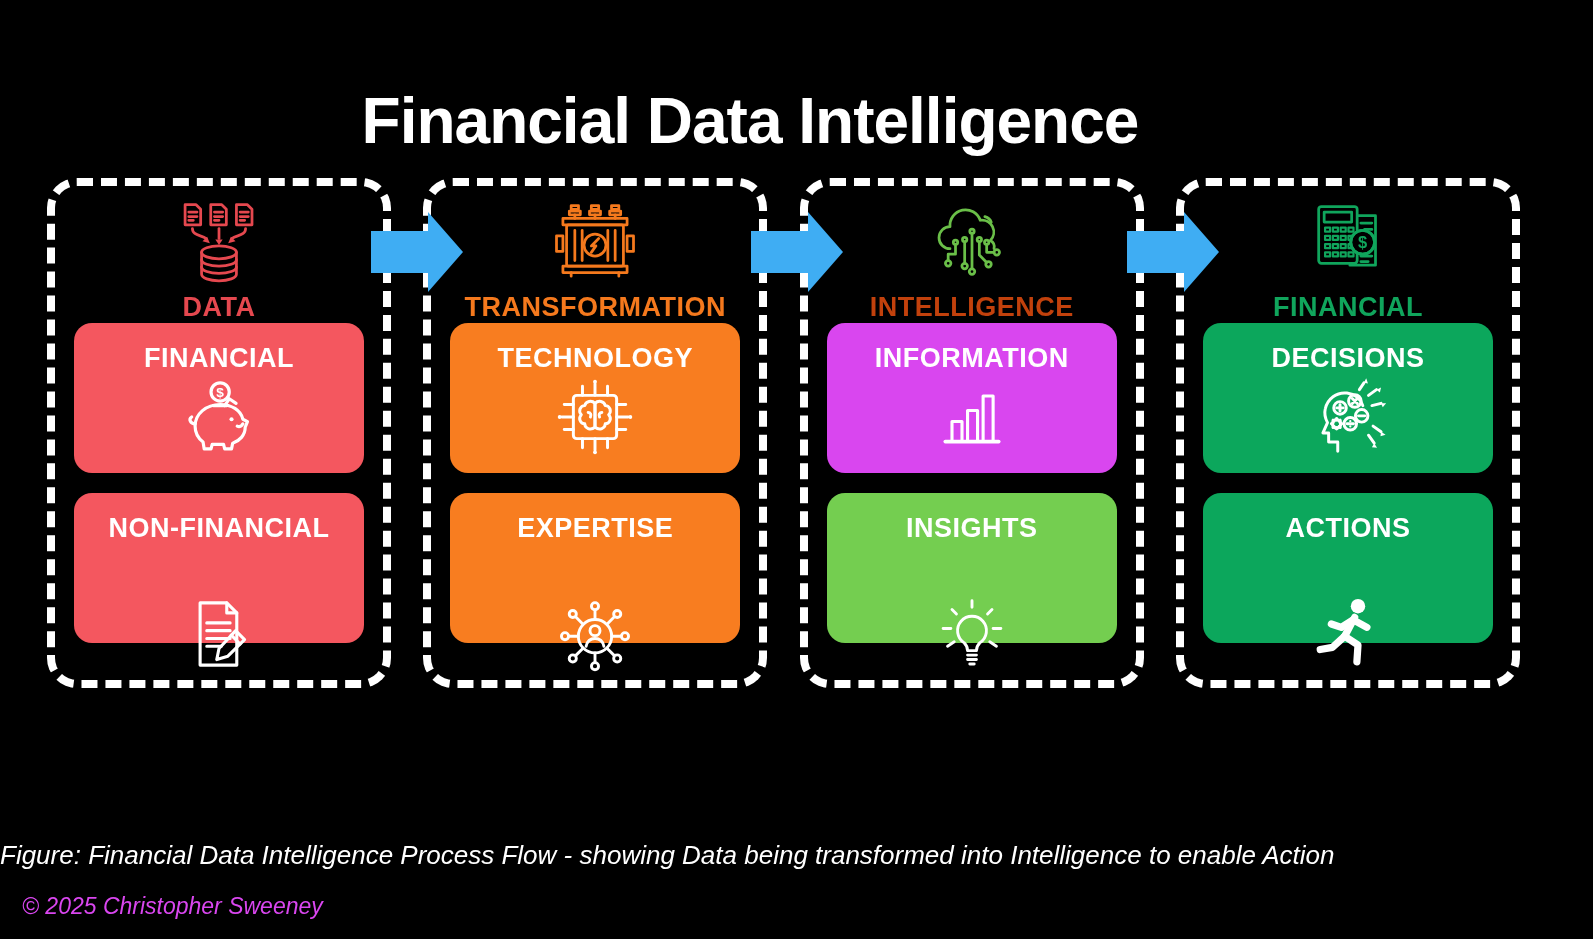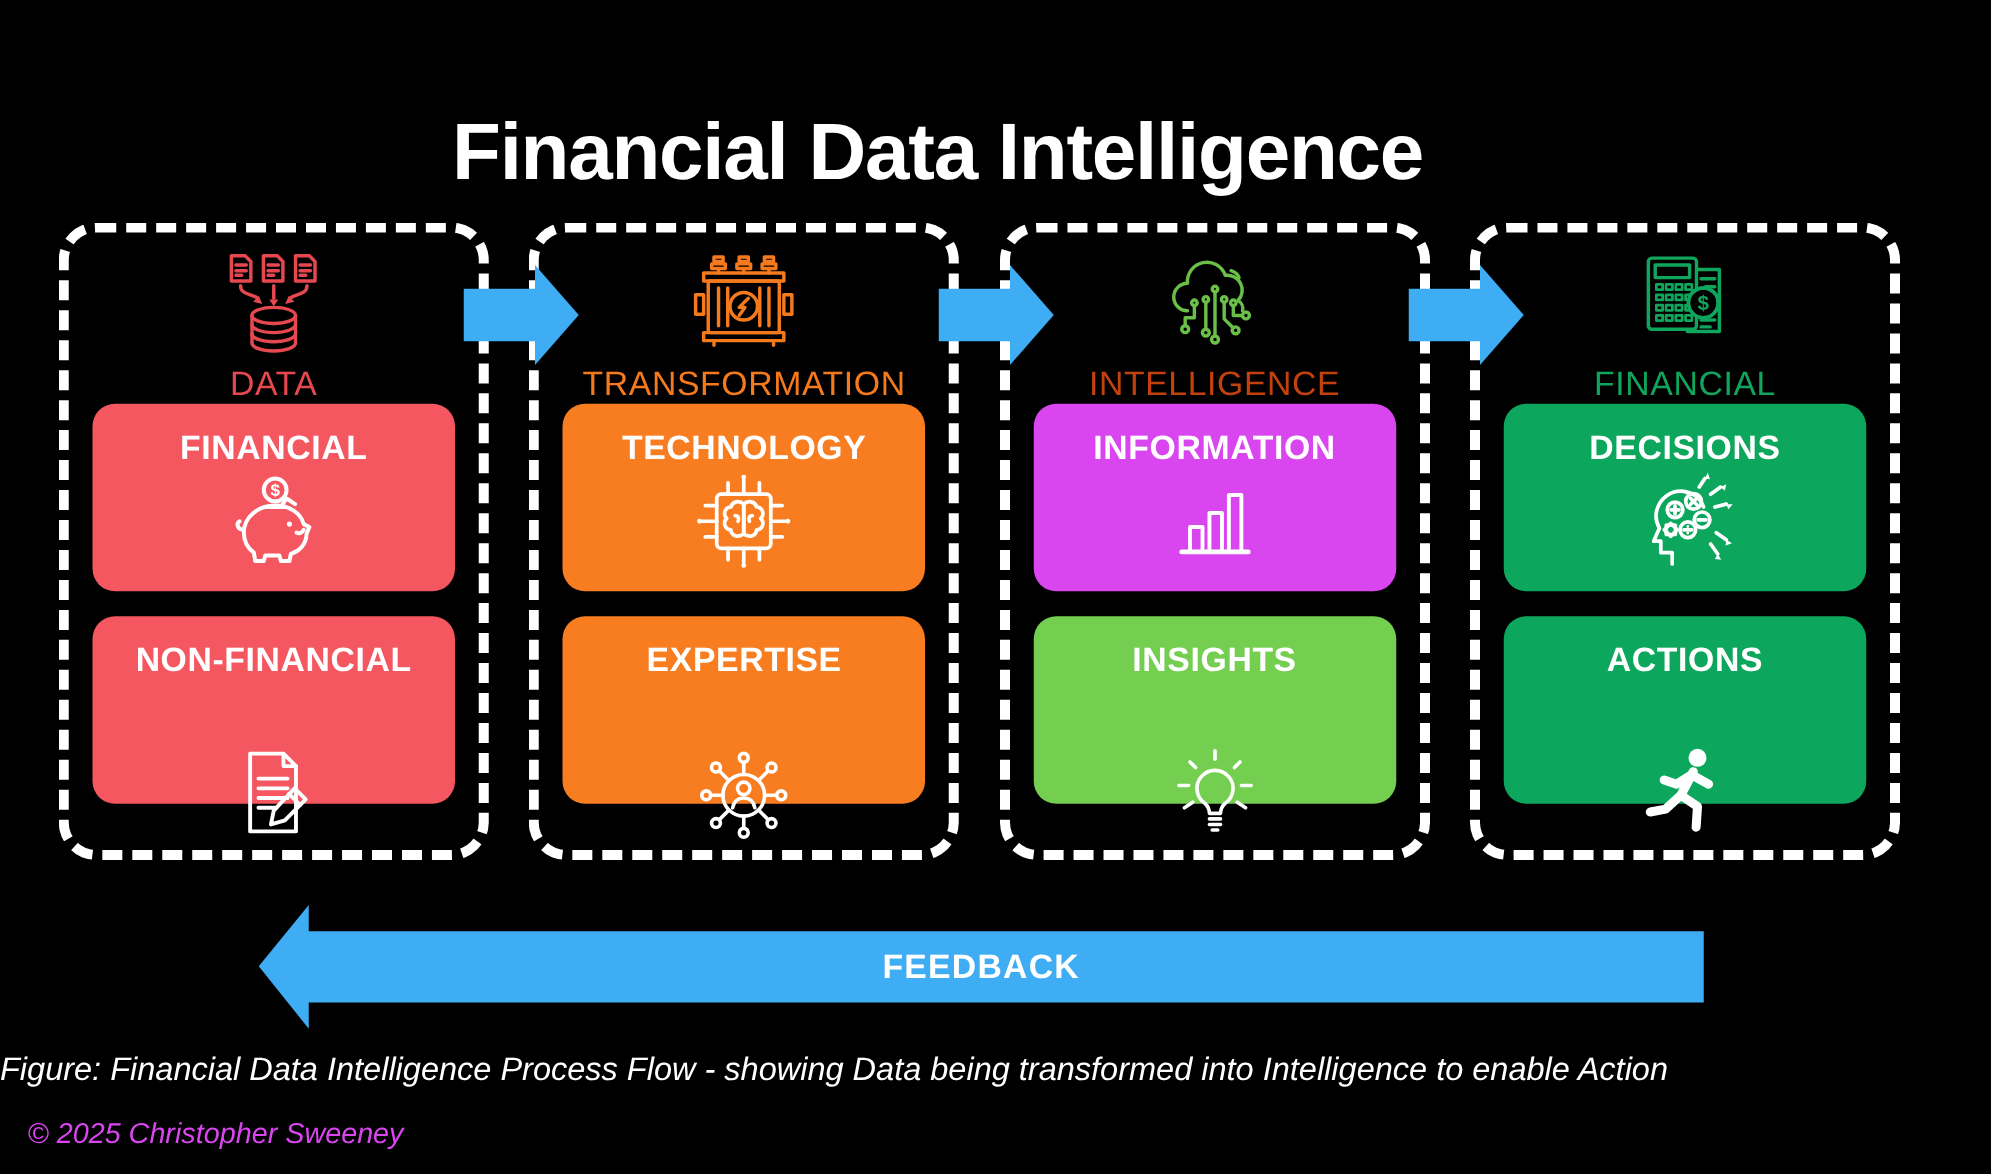--- a/index.html
+++ b/index.html
@@ -5,21 +5,21 @@
   html,body{margin:0;padding:0;background:#000;}
   .stage{position:relative;width:1593px;height:939px;background:#000;overflow:hidden;
          font-family:"Liberation Sans",sans-serif;color:#fff;}
   .title{position:absolute;left:0;top:44px;width:1500px;text-align:center;
          font-size:64px;font-weight:bold;letter-spacing:-1px;color:#fff;margin-top:40px;}
   .columns{position:absolute;left:47px;top:178px;width:1473px;height:510px;
            display:flex;justify-content:space-between;}
   .column{width:344px;height:510px;box-sizing:border-box;border:8px dashed #fff;
           border-radius:30px;display:flex;flex-direction:column;align-items:center;}
   .col-icon{margin-top:14px;height:90px;display:flex;align-items:center;justify-content:center;}
-  .col-heading{margin-top:2px;font-size:27px;font-weight:normal;letter-spacing:.5px;text-align:right;}
+  .col-heading{margin-top:2px;font-size:27px;font-weight:bold;letter-spacing:.5px;text-align:right;}
   .box{width:290px;height:150px;border-radius:18px;display:flex;flex-direction:column;
        align-items:center;box-sizing:border-box;}
   .box:nth-of-type(1){margin-top:28px;}
   .box + .box{margin-top:20px;gap:48px;}
   .box-label{margin-top:20px;font-size:27px;font-weight:bold;color:#fff;letter-spacing:.5px;}
   .box-icon{margin-top:2px;display:flex;align-items:center;justify-content:center;}
   .flow-arrow{position:absolute;top:212px;width:92px;height:80px;}
   .flow-arrow svg{display:block;}
   .feedback{position:absolute;left:207px;top:724px;width:1156px;height:99px;}
   .feedback svg{position:absolute;left:0;top:0;}
@@ -305,23 +305,17 @@
     <svg width="92" height="80" viewBox="0 0 92 80">
         <polygon fill="currentColor" points="0,19 57,19 57,0 92,40 57,80 57,61 0,61"></polygon>
       </svg>
   </span>
   <span class="flow-arrow" style="left: 1127px; color: rgb(63, 173, 243);">
     <svg width="92" height="80" viewBox="0 0 92 80">
         <polygon fill="currentColor" points="0,19 57,19 57,0 92,40 57,80 57,61 0,61"></polygon>
       </svg>
   </span>
 
-  <div class="feedback" style="color: rgb(63, 173, 243);">
-    <svg width="1156" height="99" viewBox="0 0 1156 99">
-      <polygon fill="currentColor" points="0,49 40,0 40,21 1156,21 1156,78 40,78 40,99"></polygon>
-    </svg>
-    <div class="feedback-label">FEEDBACK</div>
-  </div>
 
   <div class="caption">Figure: Financial Data Intelligence Process Flow - showing Data being transformed into Intelligence to enable Action</div>
   <div class="copyright">© 2025 Christopher Sweeney</div>
 
 </div>
 
 </body></html>

